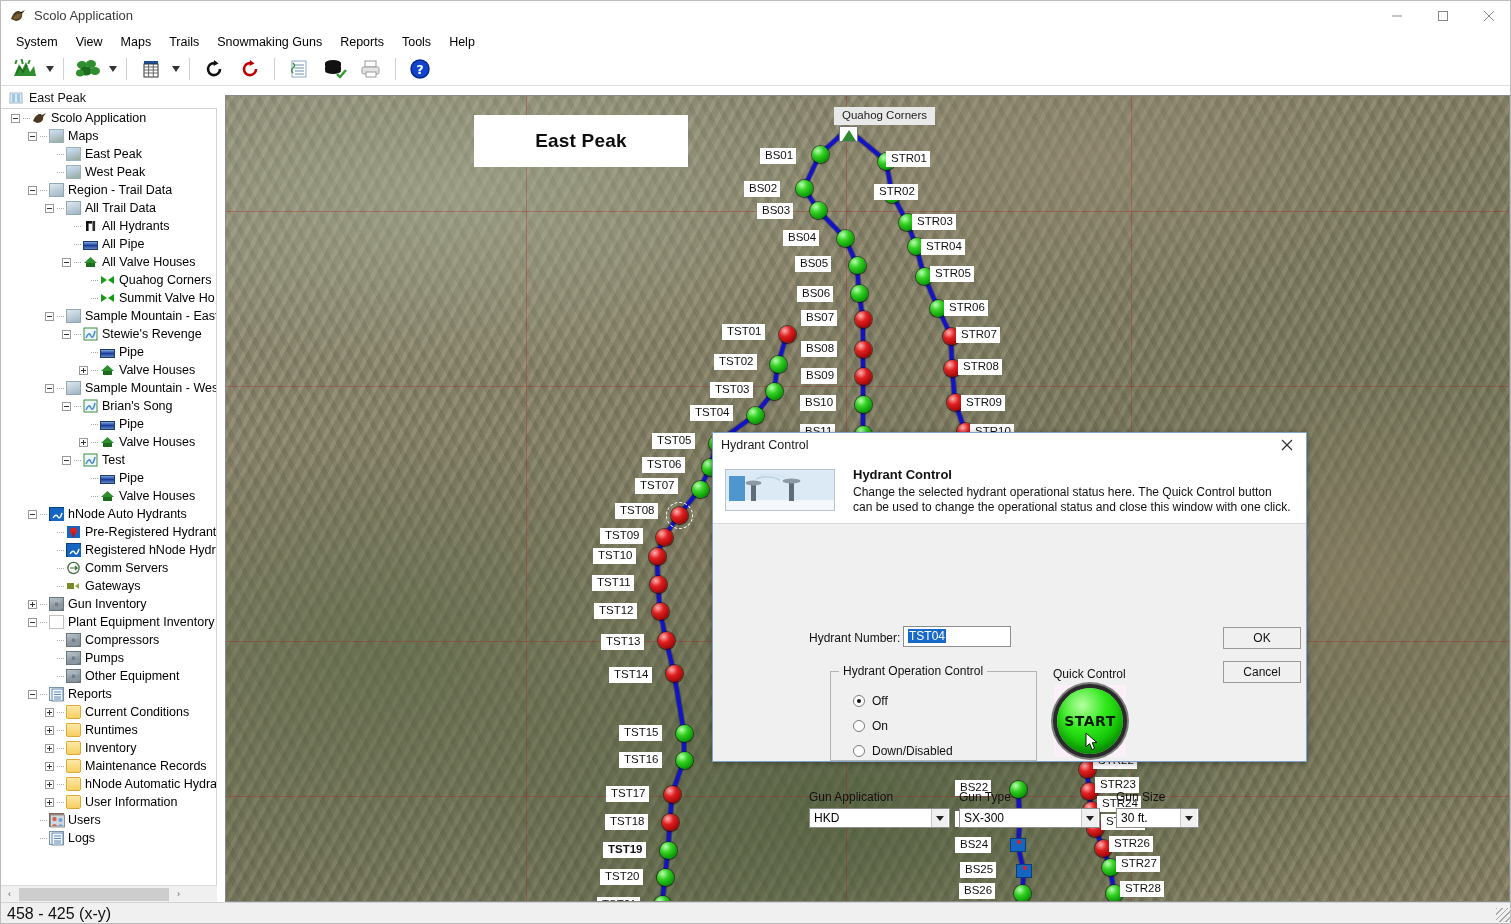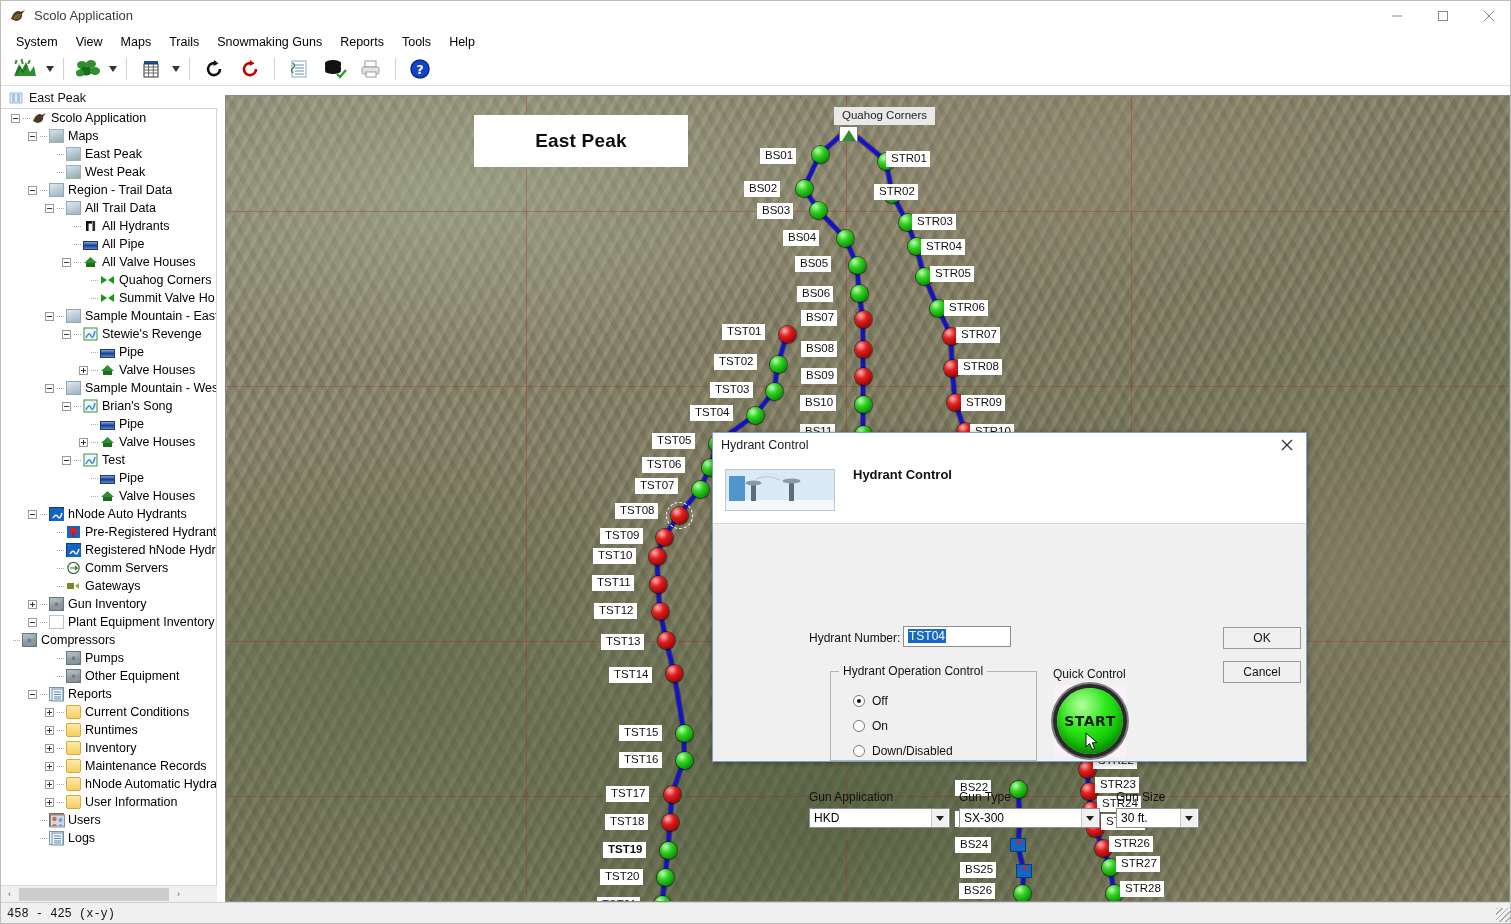--- a/index.html
+++ b/index.html
@@ -286,21 +286,21 @@
     background: #f0f0f0; border-top: 1px solid #d2d2d2;
     display: flex; align-items: center;
   }
   #status-main {
     flex: 1; height: 21px; display: flex; align-items: center;
     padding-left: 6px; font-size: 12px; color: #111;
     border-right: 1px solid #d2d2d2;
   }
   #status-coords {
     width: 220px; height: 21px; display: flex; align-items: center;
-    padding-left: 6px; font-size: 12px; color: #111; font-family: Liberation Mono, monospace;
+    padding-left: 6px; font-size: 16px; color: #111;
   }
   #grip {
     position: absolute; right: 2px; bottom: 2px; width: 14px; height: 14px;
     background:
       repeating-linear-gradient(135deg,#a9a9a9 0 1px, transparent 1px 4px);
   }
 </style>
 </head>
 <body>
 
@@ -675,21 +675,21 @@
             <ellipse cx="6.5" cy="3" rx="4" ry="1.6" fill="#aab4bc"></ellipse>
           </svg></span>
         <span>Gun Inventory</span>
       </div>
       <div class="tnode" style="padding-left: 27px;">
         <span class="expander"></span>
         <span class="dotline"></span>
         <span class="ticon ic-blank"></span>
         <span>Plant Equipment Inventory</span>
       </div>
-      <div class="tnode" style="">
+      <div class="tnode" style="padding-left: 44px;">
         <span class="nochild"></span>
         <span class="dotline"></span>
         <span class="ticon ic-gun"><svg width="15" height="14" viewBox="0 0 15 14">
             <ellipse cx="7" cy="9" rx="6" ry="3" fill="#8d97a0"></ellipse>
             <rect x="5" y="3" width="3" height="5" fill="#6f7d87"></rect>
             <ellipse cx="6.5" cy="3" rx="4" ry="1.6" fill="#aab4bc"></ellipse>
           </svg></span>
         <span>Compressors</span>
       </div>
       <div class="tnode" style="padding-left: 44px;">
@@ -989,20 +989,21 @@
           <rect x="25" y="14" width="5" height="17" fill="#5f6d79"></rect>
           <ellipse cx="27.5" cy="13" rx="8" ry="2.4" fill="#8b9aa6"></ellipse>
           <rect x="63" y="12" width="5" height="19" fill="#5f6d79"></rect>
           <ellipse cx="65.5" cy="11" rx="9" ry="2.6" fill="#8b9aa6"></ellipse>
           <path d="M30 9 q12 -5 24 1" stroke="#bcd3e3" stroke-width="1.6" fill="none"></path>
           <path d="M34 5 q14 -3 26 3" stroke="#cfe1ee" stroke-width="1.2" fill="none"></path>
         </svg>
       </div>
       <div id="dlg-headtext">
         <div id="dlg-headtitle">Hydrant Control</div>
+        <div id="dlg-headdesc">Change the selected hydrant operational status here.  The Quick Control button can be used to change the operational status and close this window with one click.</div>
       </div>
     </div>
 
     <div id="dlg-body">
 
       <div class="fieldlabel" style="left:96px; top:107px;">Hydrant Number:</div>
       <div class="textinput" style="left:190px; top:102px; width:108px; height:21px;">
         <span class="selhl">TST04</span>
       </div>
 

